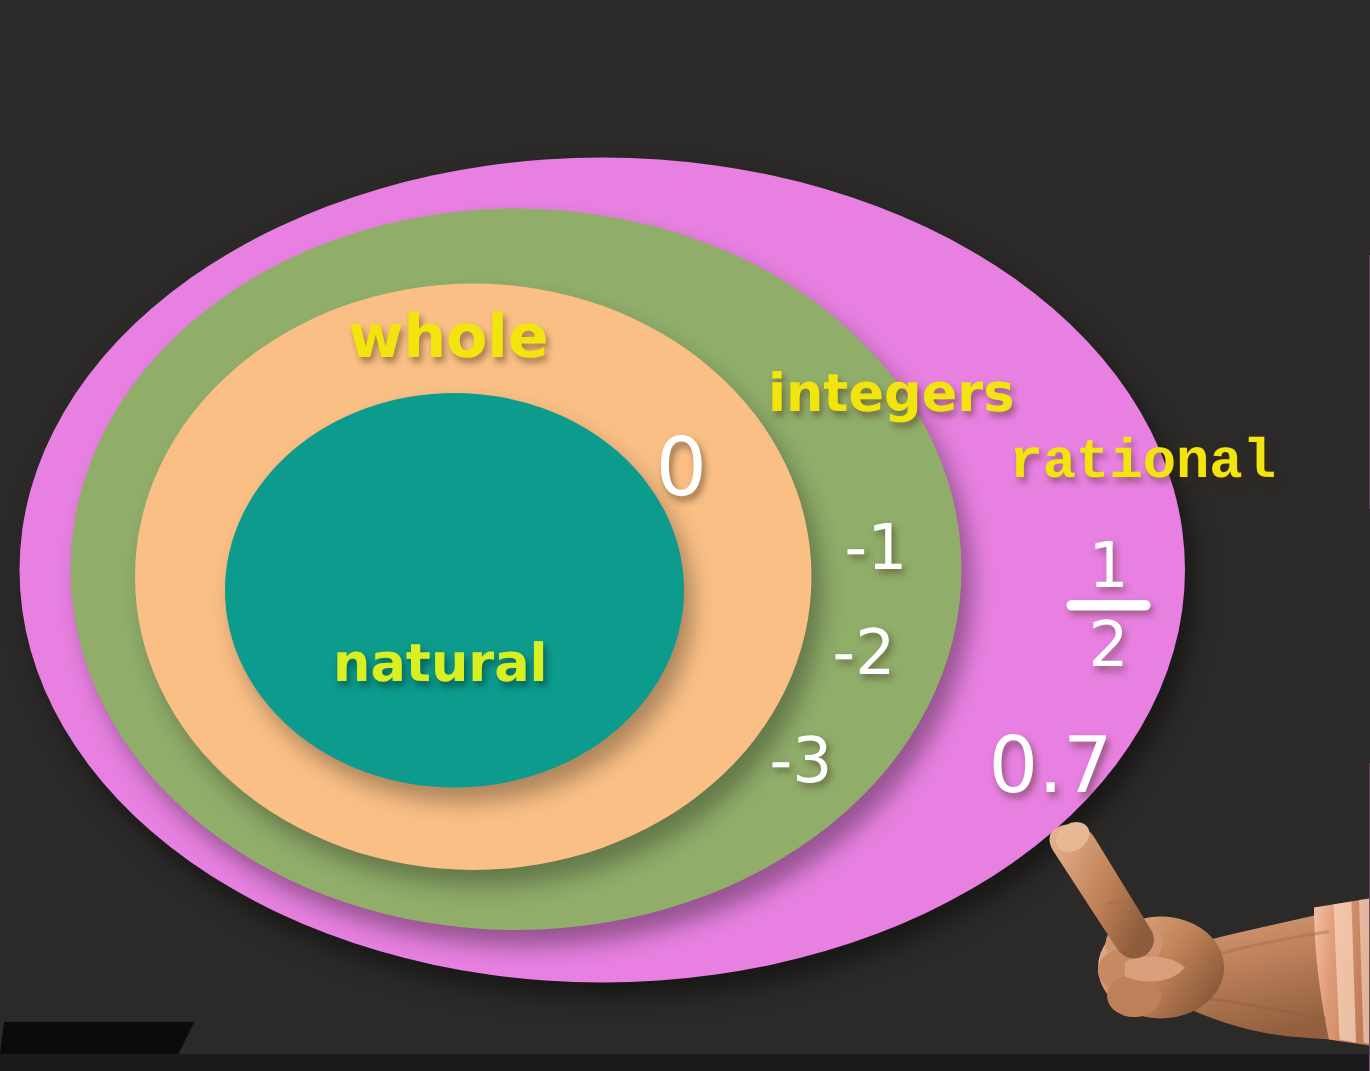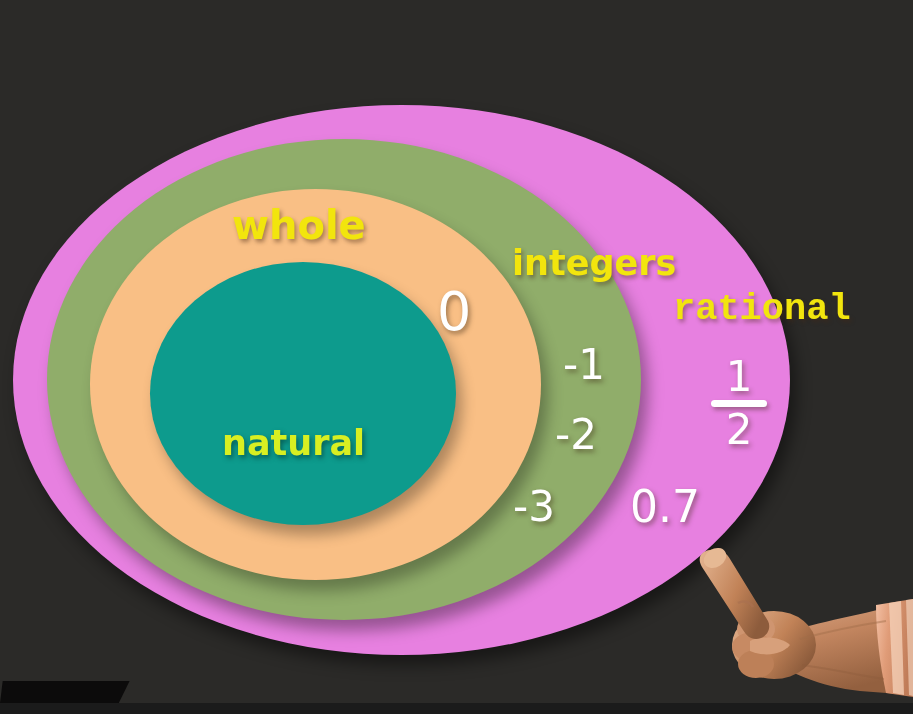--- a/index.html
+++ b/index.html
@@ -71,21 +71,21 @@
     color: #ffffff;
     font-family: "DejaVu Sans", sans-serif;
     font-weight: normal;
     white-space: nowrap;
     text-shadow: 2px 3px 5px rgba(60,40,20,0.50);
   }
   #member-zero { left: 437px; top: 280px; font-size: 54px; }
   #member-neg1 { left: 563px; top: 340px; font-size: 42px; }
   #member-neg2 { left: 555px; top: 410px; font-size: 42px; }
   #member-neg3 { left: 513px; top: 482px; font-size: 42px; }
-  #member-point7 { left: 630px; top: 481px; font-size: 44px; }
+  #member-point7 { left: 659px; top: 481px; font-size: 52px; }
   #member-naturals {
     left: 222px; top: 430px;
     font-size: 44px;
     letter-spacing: 10px;
     text-shadow: 2px 3px 5px rgba(0,60,55,0.55);
   }
 
   
   #member-half {
     position: absolute;

